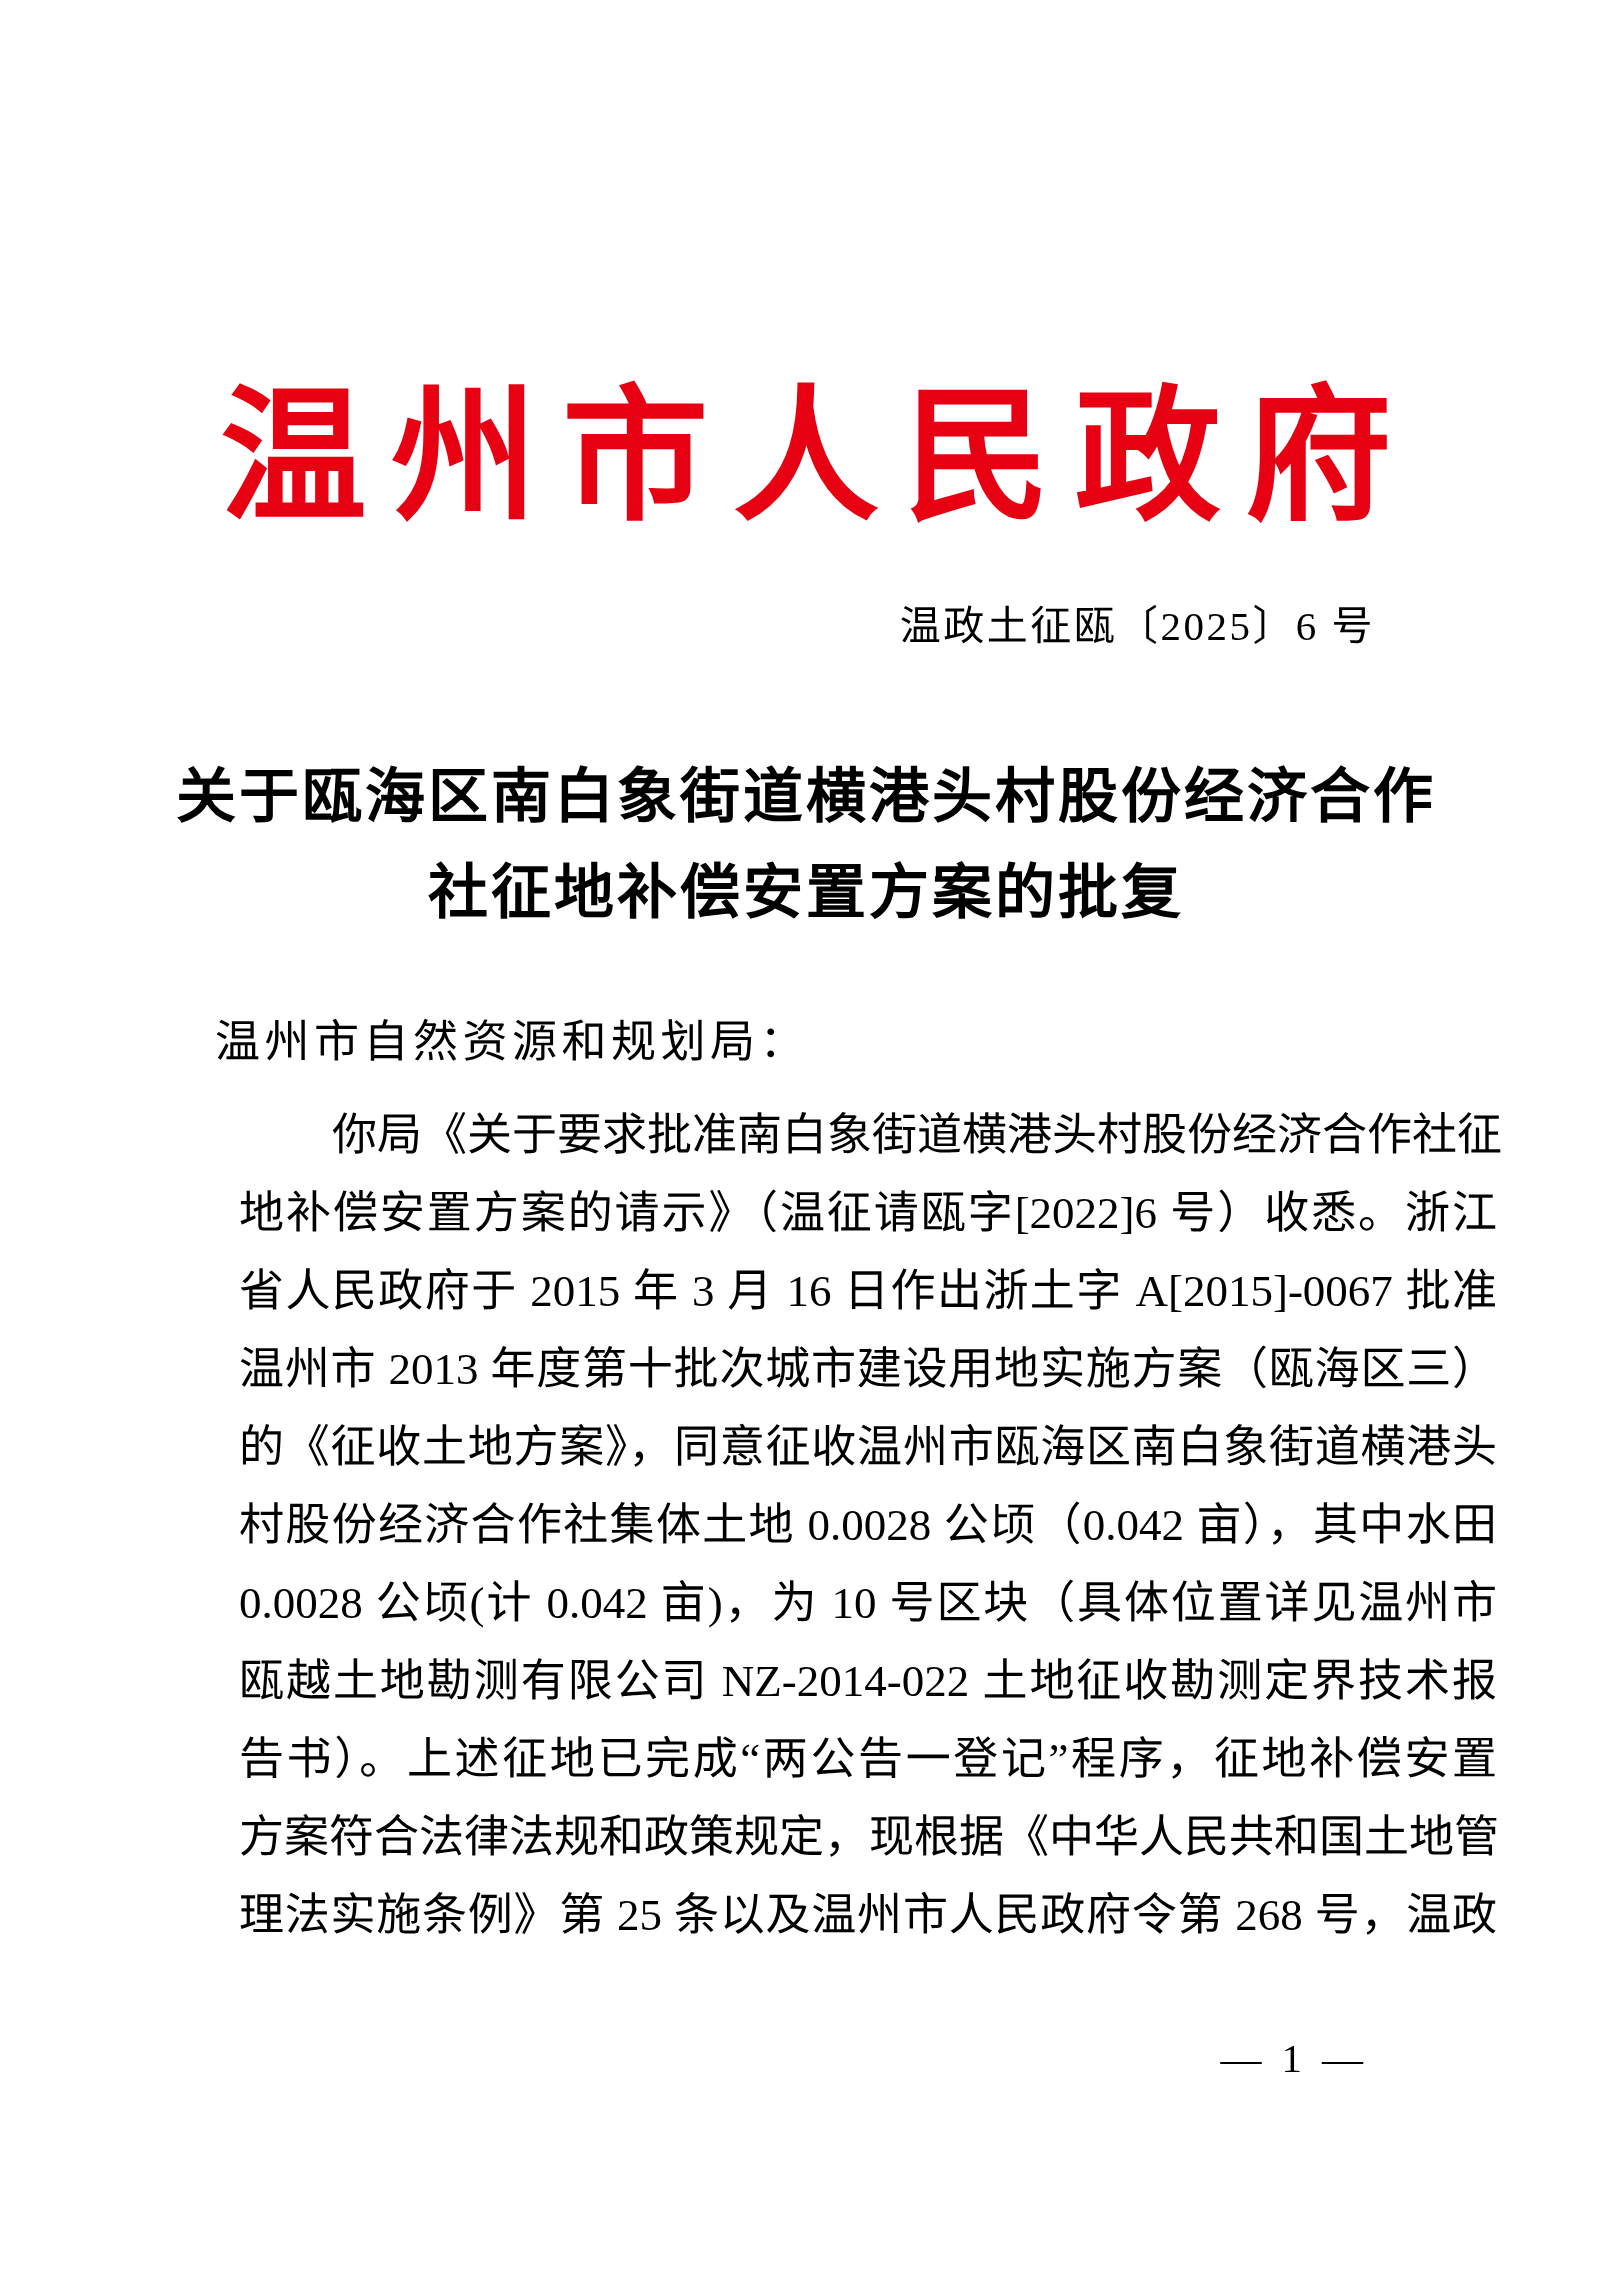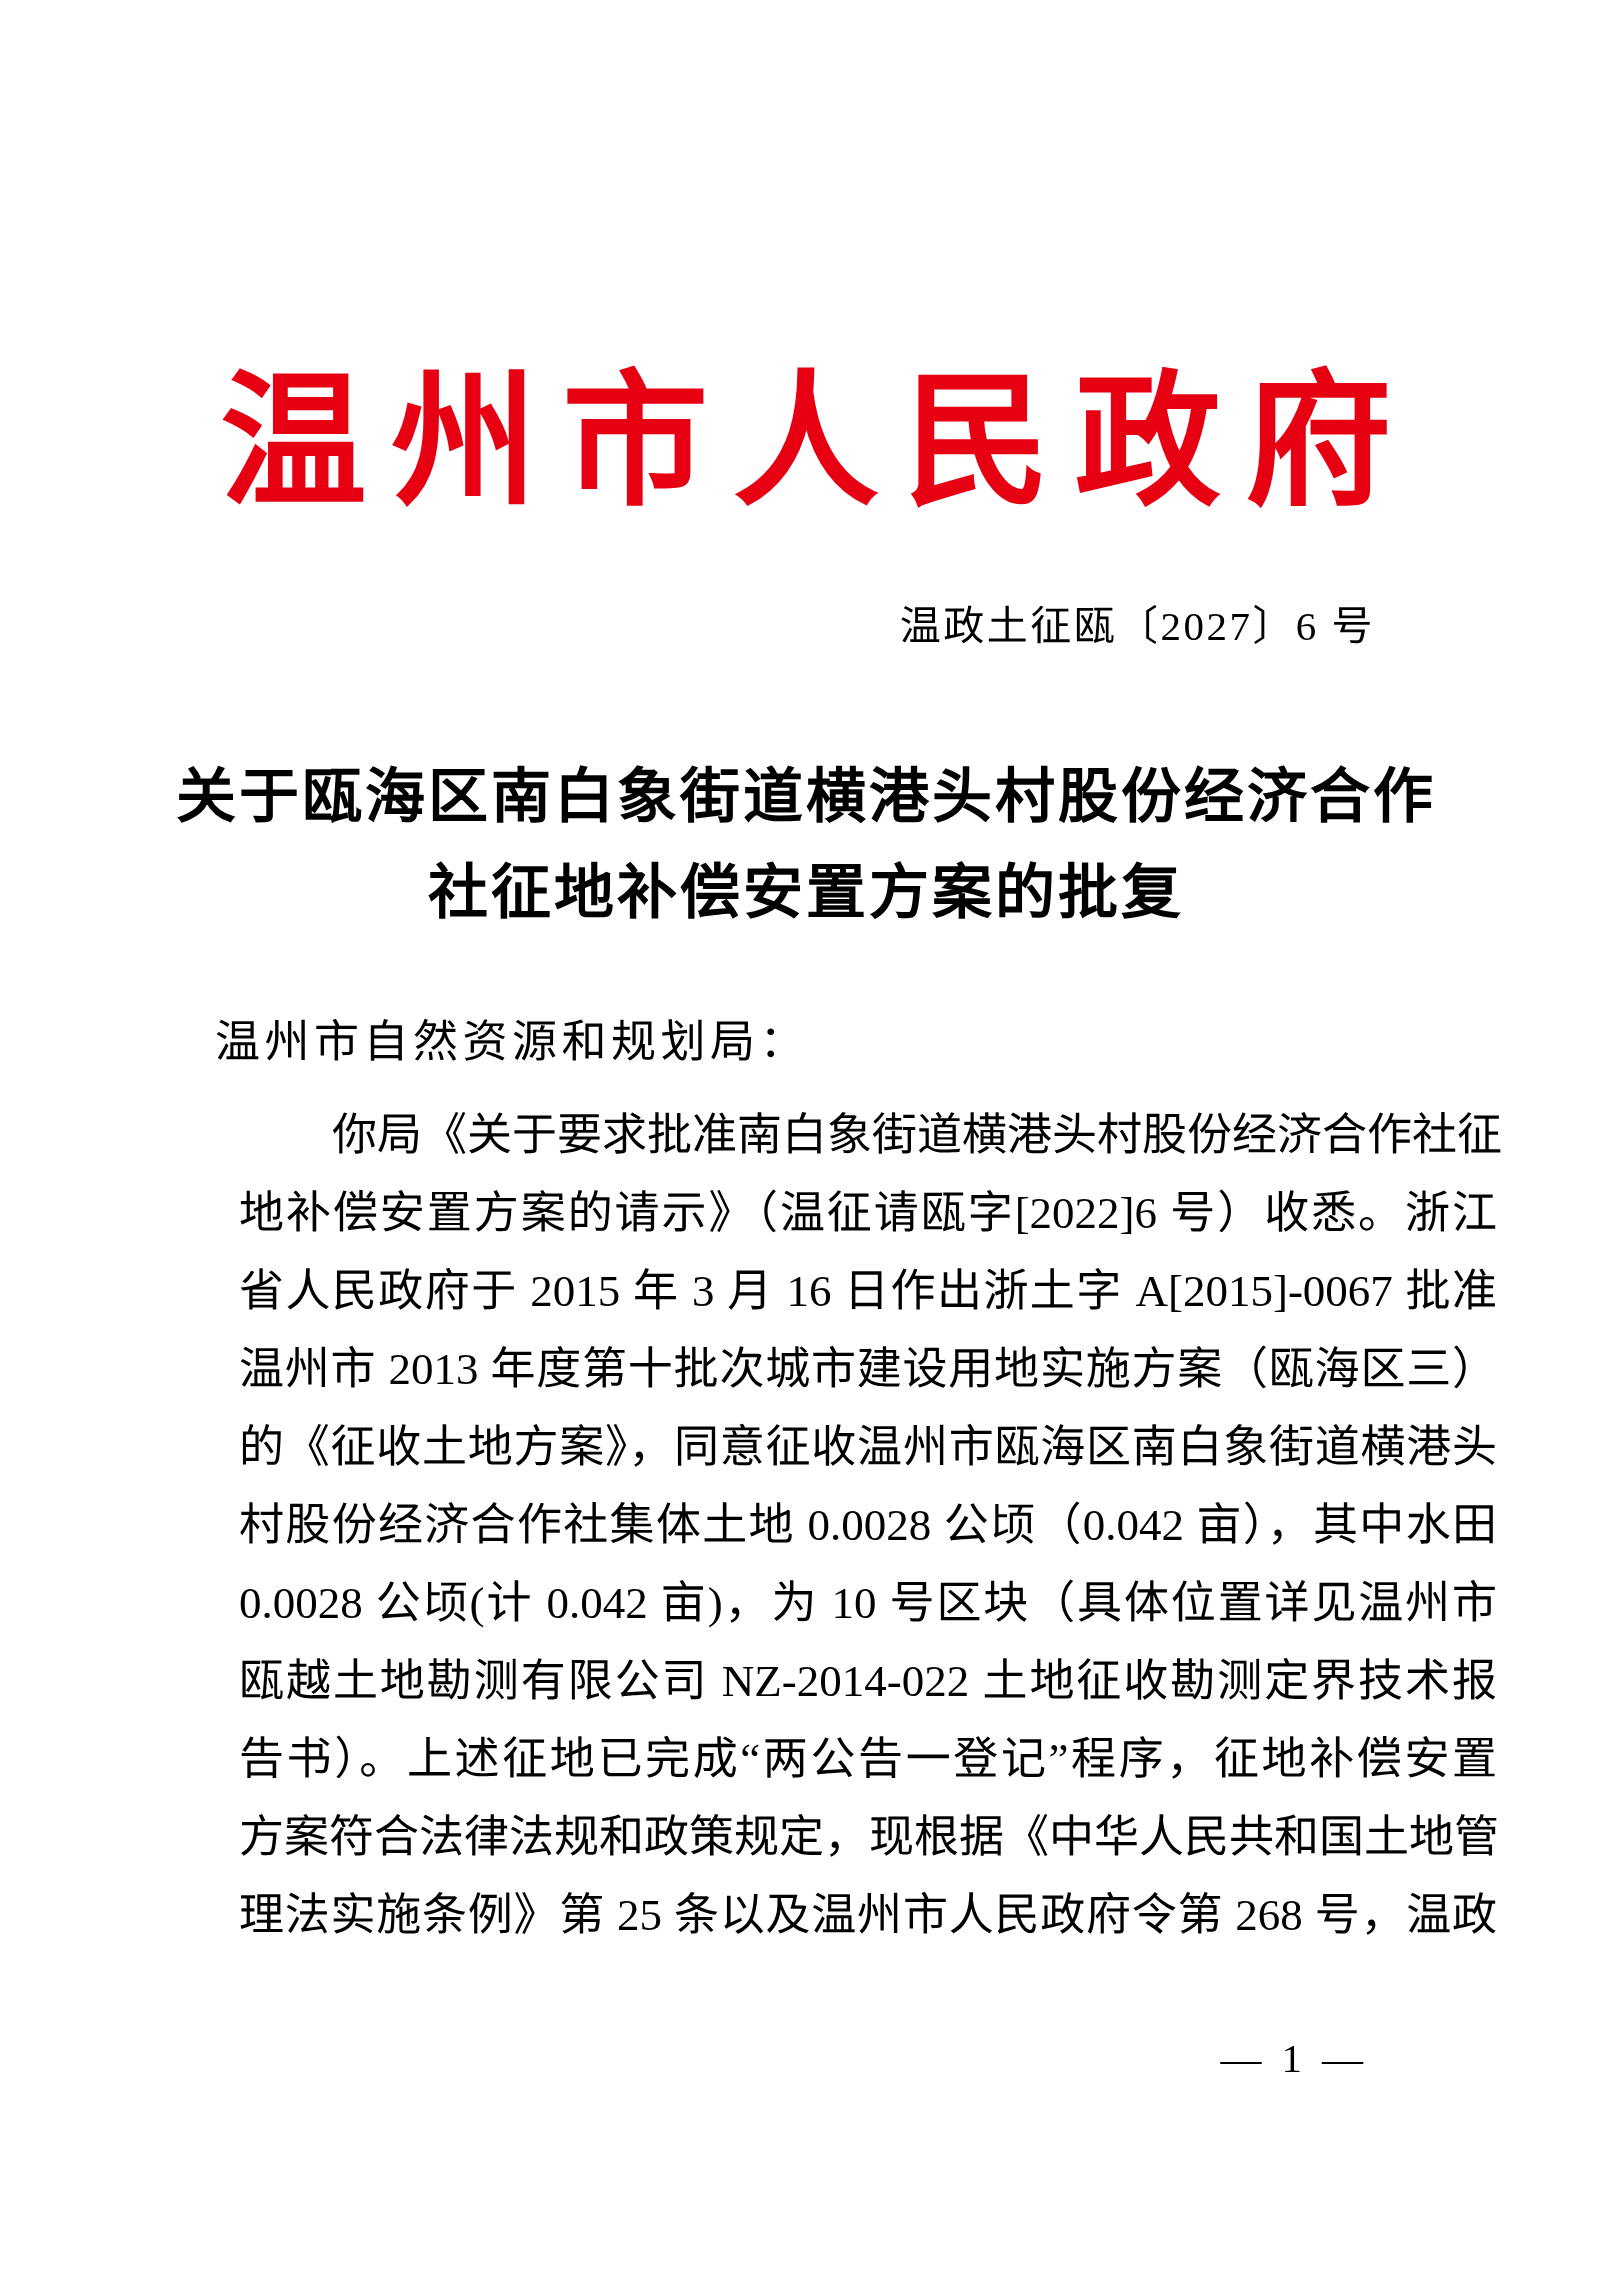--- a/index.html
+++ b/index.html
@@ -11,21 +11,21 @@
     position: relative;
     width: 1612px;
     height: 2294px;
     background: #ffffff;
     overflow: hidden;
     font-family: "Liberation Serif", "DejaVu Serif", serif;
     color: #000000;
   }
   .org-header {
     position: absolute;
-    top: 363px;
+    top: 378px;
     left: 0;
     width: 100%;
     text-align: center;
     font-size: 146px;
     line-height: 161px;
     font-weight: bold;
     letter-spacing: 0.17em;
     text-indent: 0.17em;
     white-space: nowrap;
   }
@@ -87,21 +87,21 @@
     white-space: nowrap;
   }
 </style>
 </head>
 <body>
 
 <div class="page">
 
   <div class="org-header" style="color: rgb(230, 0, 18);">温州市人民政府</div>
 
-  <div class="doc-number">温政土征瓯〔2027〕6 号</div>
+  <div class="doc-number">温政土征瓯〔2025〕6 号</div>
 
   <div class="doc-title">
     <div>关于瓯海区南白象街道横港头村股份经济合作</div>
     <div>社征地补偿安置方案的批复</div>
   </div>
 
   <div class="addressee">温州市自然资源和规划局：</div>
 
   <div class="body-text">
       <div class="body-line indent">你局《关于要求批准南白象街道横港头村股份经济合作社征</div>

